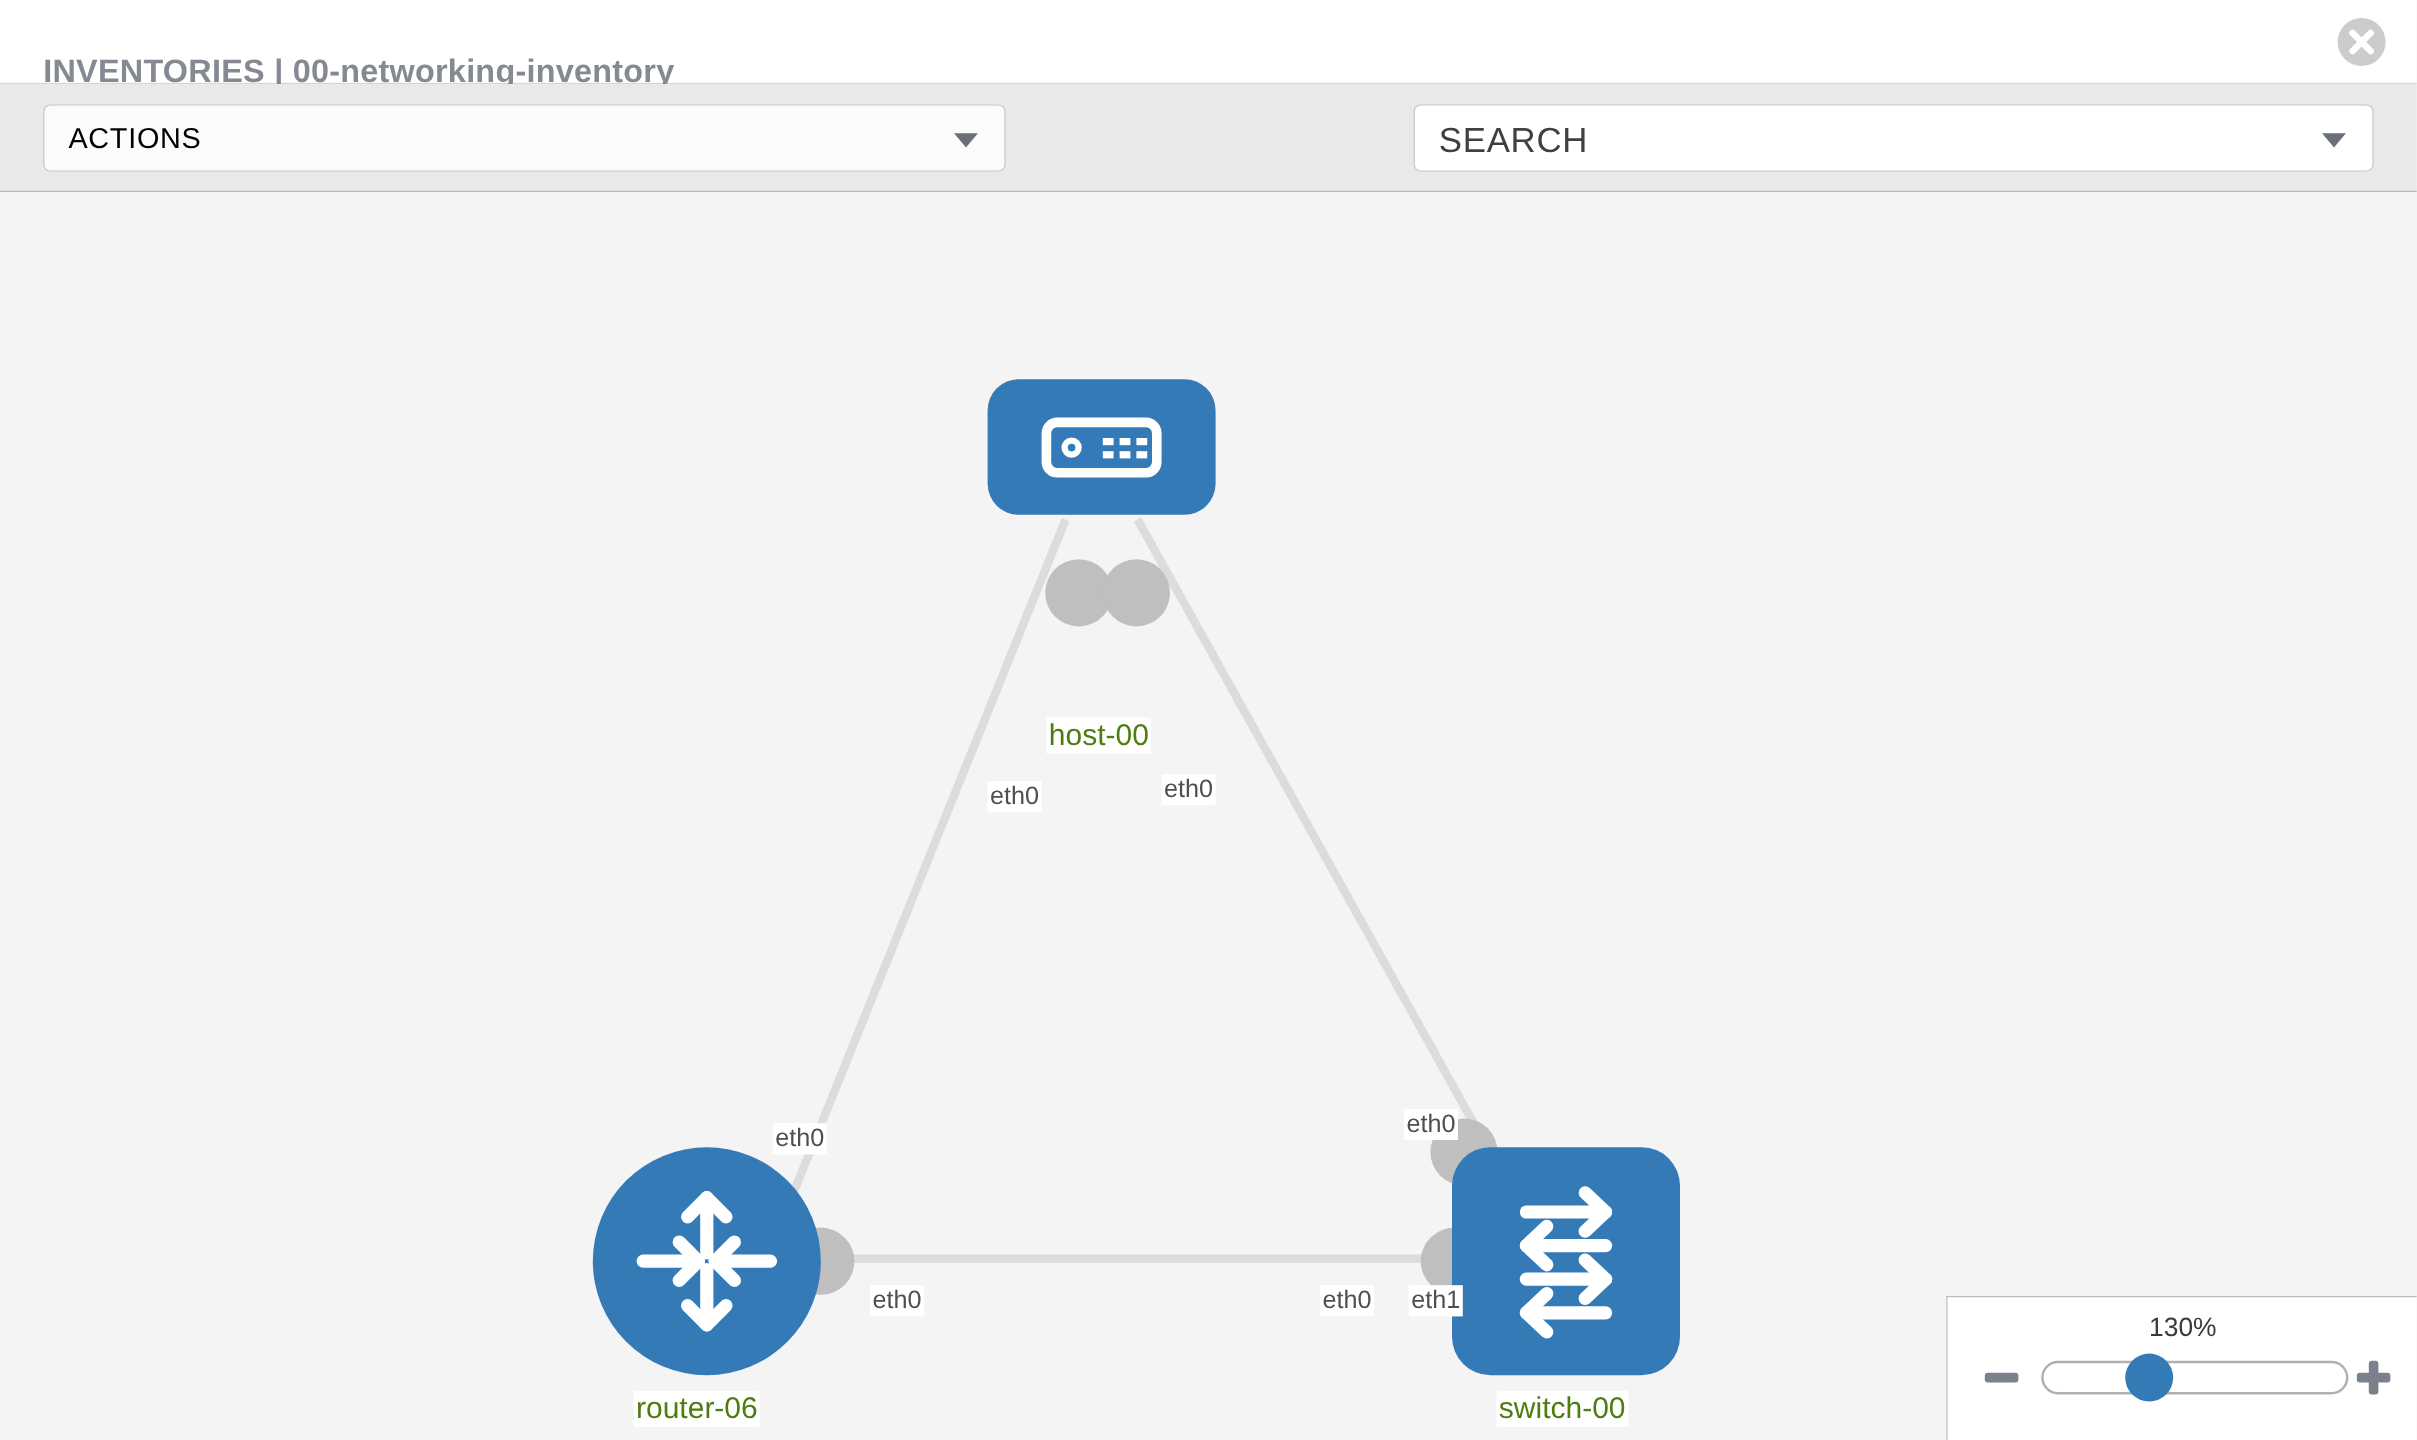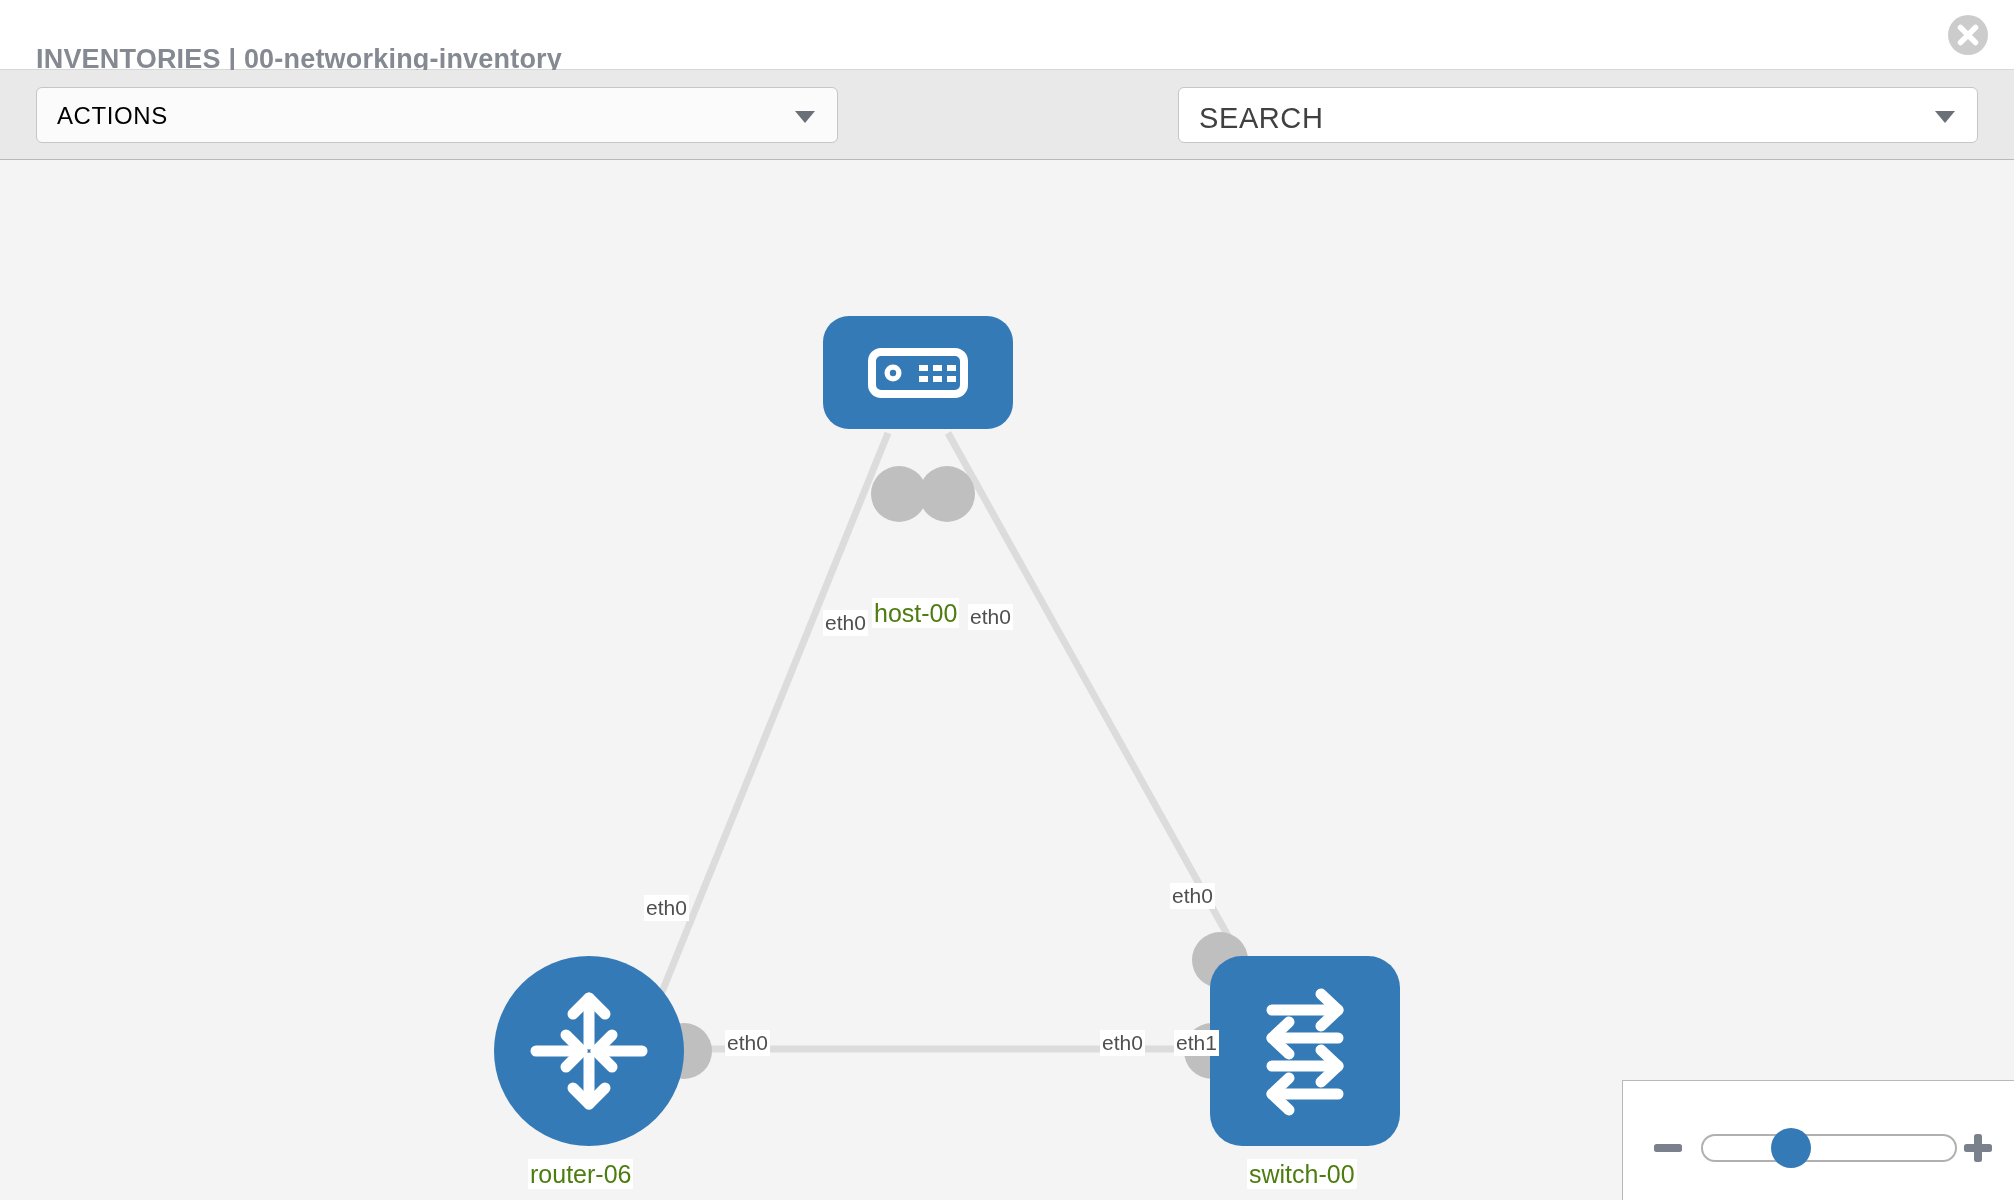--- a/index.html
+++ b/index.html
@@ -106,20 +106,21 @@
     border-radius: 50%;
   }
   
   .edge-label {
     position: absolute;
     font-size: 21px; color: #4f4f4f;
     background: #ffffff;
     white-space: nowrap;
     padding: 0 2px;
     line-height: 26px;
+    margin-top: 41px;
   }
 
   
   .zoom-panel {
     position: absolute; left: 1622px; top: 1080px;
     width: 392px; height: 120px;
     background: #ffffff;
     border-top: 1px solid #b9b9b9;
     border-left: 1px solid #b9b9b9;
   }
@@ -280,20 +281,21 @@
       <div class="node-label" style="left:37px; top:203px;">switch-00</div>
     </div>
 
     <div class="edge-label" style="left:1170px; top:722px;">eth0</div>
     <div class="edge-label" style="left:1100px; top:869px;">eth0</div>
     <div class="edge-label" style="left:1174px; top:869px;">eth1</div>
 
   </div>
 
   <div class="zoom-panel">
+    <div class="zoom-pct">130%</div>
 
     <div class="zoom-minus">
       <svg width="34" height="34" viewBox="0 0 34 34">
         <rect x="3" y="13" width="28" height="8" rx="2.5" fill="#7b818c"></rect>
       </svg>
     </div>
 
     <div class="zoom-track"></div>
     <div class="zoom-thumb"></div>
 

